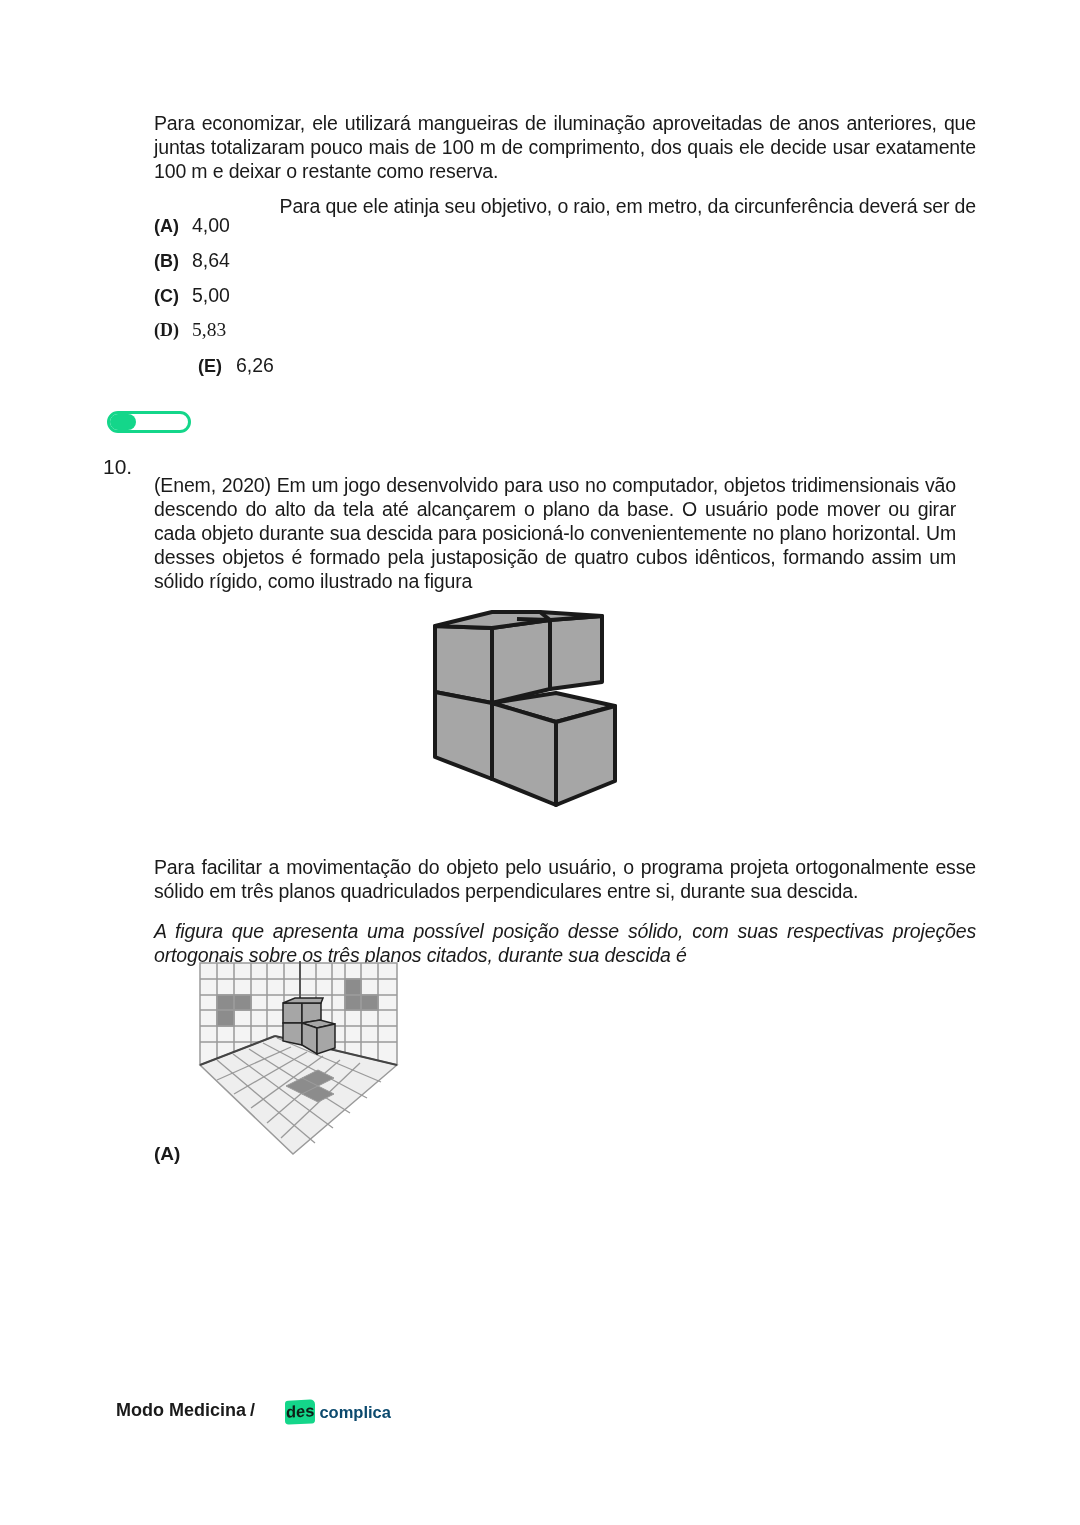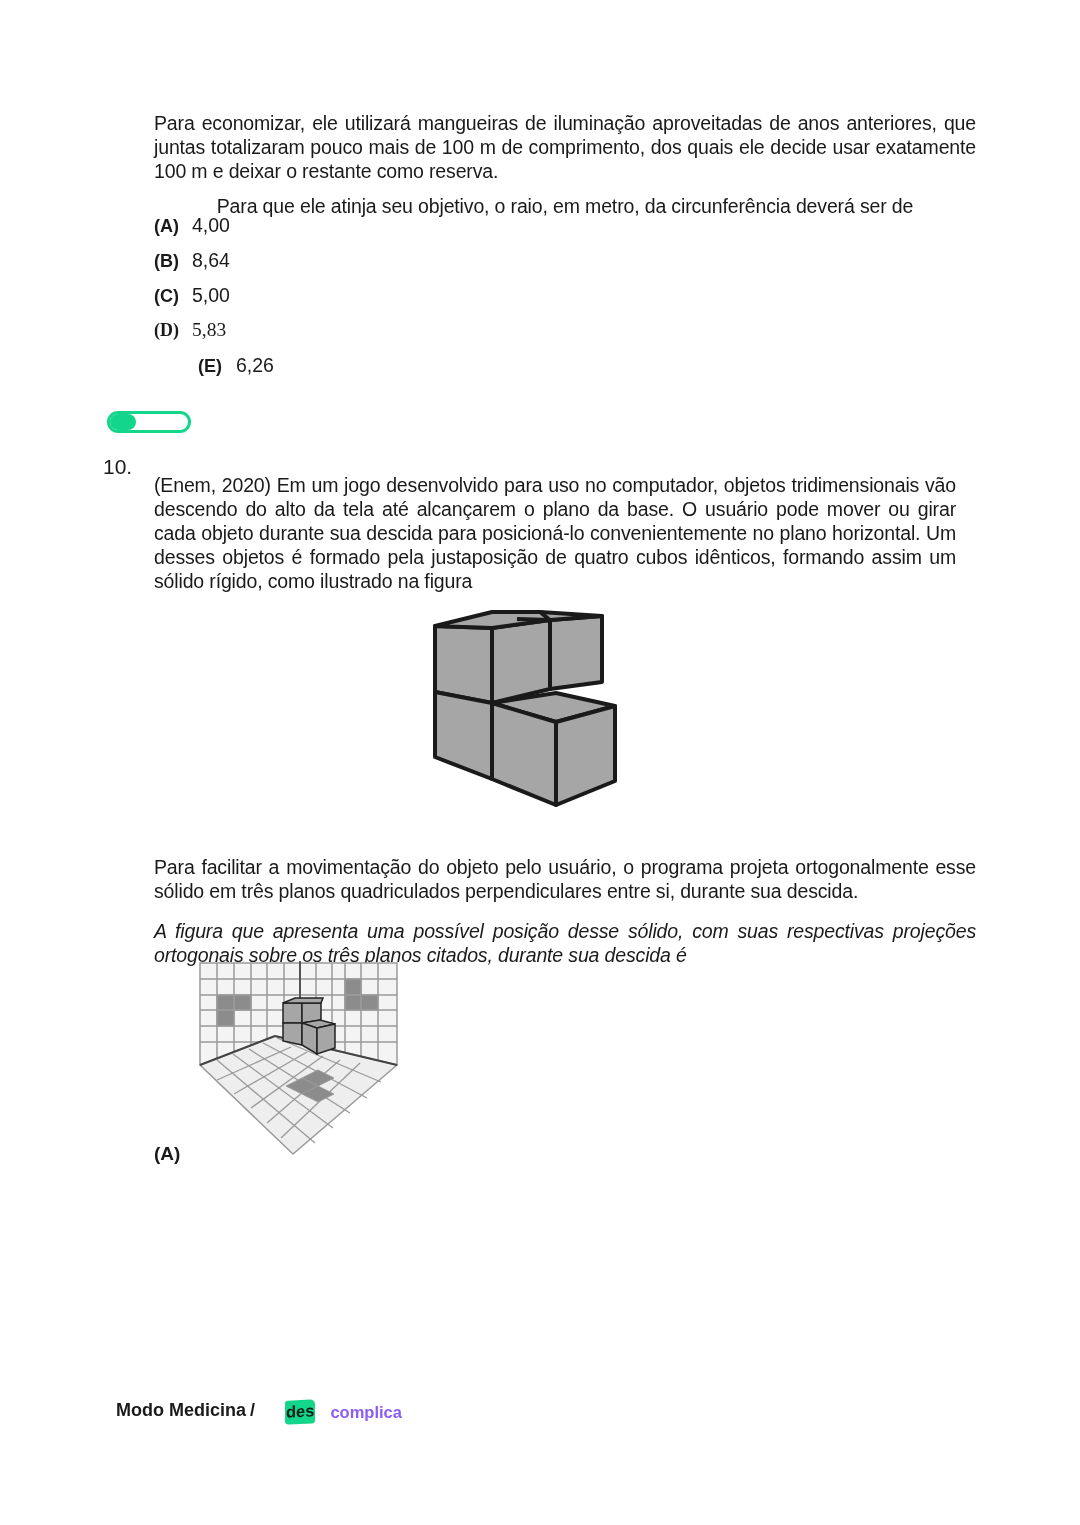--- a/index.html
+++ b/index.html
@@ -25,28 +25,28 @@
   }
   .qnum { position: absolute; left: 103px; top: 455px; font-size: 21px; font-weight: normal; }
   .fig { position: absolute; }
   .footer-title { position: absolute; left: 116px; top: 1400px; font-size: 18px; font-weight: bold; }
   .footer-slash { position: absolute; left: 250px; top: 1400px; font-size: 18px; font-weight: bold; }
   .logo { position: absolute; left: 285px; top: 1398px; height: 28px; display: flex; align-items: center; font-weight: bold; font-size: 16.5px; }
   .logo .des {
     background: #14d68a; color: #0e1f17; padding: 2px 1px 3px 1px; border-radius: 3px 5px 3px 4px;
     transform: skewY(-3deg); display: inline-block;
   }
-  .logo .rest { color: #8b5cf6; margin-left: 15px; }
+  .logo .rest { color: #0c4a6e; margin-left: 4px; }
   .optlabel { position: absolute; left: 154px; top: 1143px; font-size: 19px; font-weight: bold; }
 </style>
 </head>
 <body>
 
 <div class="para" style="top:94px;">Para economizar, ele utilizará mangueiras de iluminação aproveitadas de anos anteriores, que juntas totalizaram pouco mais de 100 m de comprimento, dos quais ele decide usar exatamente 100 m e deixar o restante como reserva.</div>
-<div class="para" style="top:177px; text-align:center;">Para que ele atinja seu objetivo, o raio, em metro, da circunferência deverá ser de</div>
+<div class="para" style="top:177px; text-align:right;">Para que ele atinja seu objetivo, o raio, em metro, da circunferência deverá ser de</div>
 
 <div>
   <div class="opt" style="top:211px;"><span class="lt">(A)</span><span>4,00</span></div>
   <div class="opt" style="top:246px;"><span class="lt">(B)</span><span>8,64</span></div>
   <div class="opt" style="top:281px;"><span class="lt">(C)</span><span>5,00</span></div>
   <div class="opt" style="top:316px;font-family:Liberation Serif, serif;"><span class="lt">(D)</span><span>5,83</span></div>
   <div class="opt" style="top:351px;margin-left:44px;"><span class="lt">(E)</span><span>6,26</span></div>
 </div>
 
 <div class="pill">

